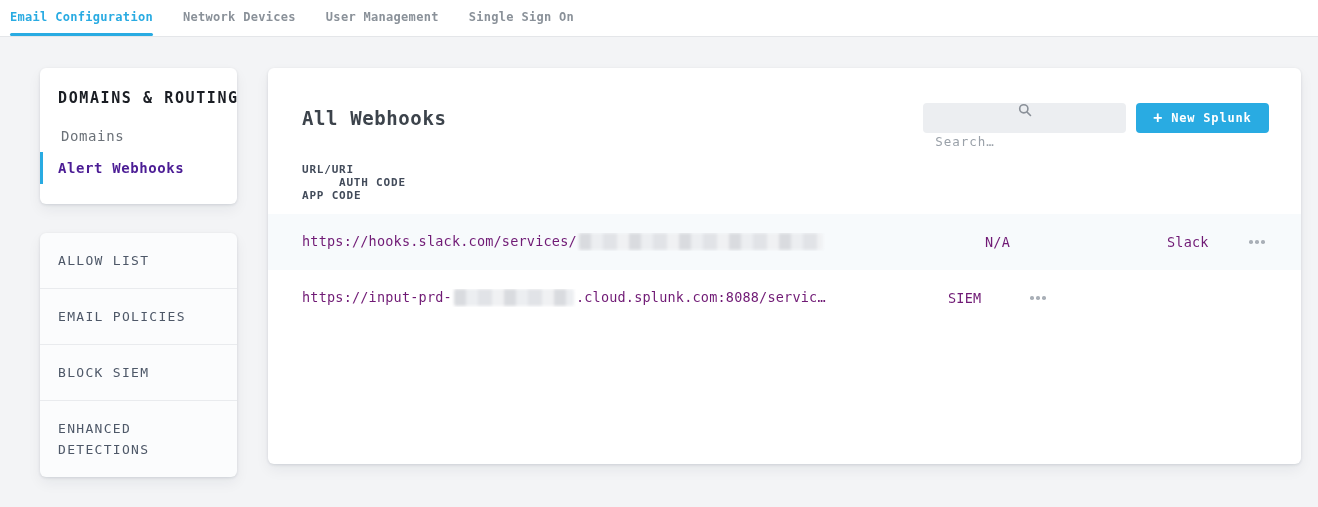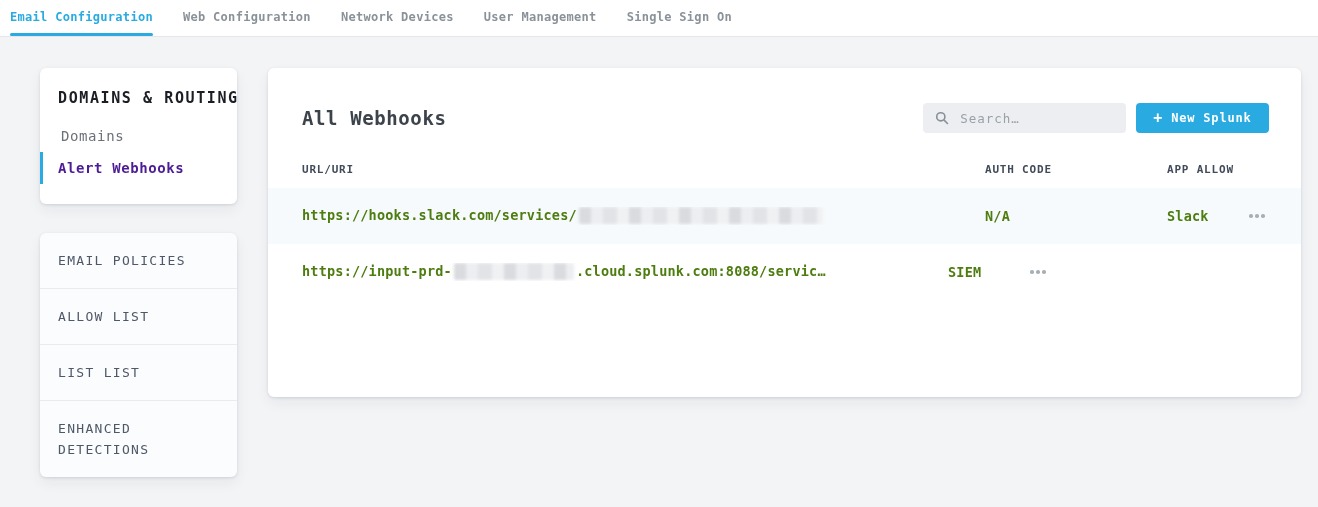--- a/index.html
+++ b/index.html
@@ -55,56 +55,57 @@
   
   .card.sections { background: #fbfcfd; overflow: hidden; }
   .section-item {
     padding: 17px 18px; font-size: 13px; letter-spacing: 1.3px;
     line-height: 21px; color: #4e5868; cursor: pointer;
     border-bottom: 1px solid #e9ebee;
   }
   .section-item:last-child { border-bottom: none; }
 
   
-  .main-card { flex: 1; height: 329px; }
+  .main-card { flex: 1; height: 396px; }
   .panel-head {
     display: flex; align-items: center;
     padding: 35px 32px 0 34px; height: 65px;
   }
   .panel-title {
     flex: 1; font-size: 19px; font-weight: bold;
     letter-spacing: 0.6px; color: #3c434b;
   }
   .search {
     width: 203px; height: 30px; background: #eceef1; border-radius: 4px;
-    display: flex; align-items: center; gap: 11px; padding: 0 12px;
+    display: flex; align-items: center; gap: 17px; padding: 0 12px;
     margin-right: 10px;
+    flex-direction: column;
   }
   .search input {
     border: none; background: transparent; outline: none;
     font-family: inherit; font-size: 12.5px; letter-spacing: 1px;
     color: #565d66; width: 100%;
   }
   .search input::placeholder { color: #9aa1a9; opacity: 1; }
   .btn-new {
     height: 30px; background: #29abe2; color: #ffffff; border: none;
     border-radius: 4px; display: flex; align-items: center; gap: 9px;
     padding: 0 17px; cursor: pointer; font-family: inherit;
   }
   .btn-new .plus { font-size: 15px; font-weight: bold; line-height: 1; }
   .btn-new .lbl { font-size: 12px; font-weight: bold; letter-spacing: 0.8px; }
 
   
   .thead {
     display: flex; padding: 0 34px; margin-top: 30px; margin-bottom: 12px;
-    font-size: 11px; font-weight: bold; letter-spacing: 0.8px; color: #424b5a;
+    font-size: 11px; font-weight: bold; letter-spacing: 0.8px; color: #424b5a; flex-direction: column;
   }
   .trow {
     display: flex; align-items: center; height: 56px; padding: 0 34px;
-    font-size: 13.5px; letter-spacing: 0.2px; color: #4d7c0f; font-weight: bold;
+    font-size: 13.5px; letter-spacing: 0.2px; color: #701a75;
   }
   .trow:nth-child(odd) { background: #f7fafc; }
   .col-url  { width: 646px; }
   .col-auth { width: 182px; margin-left: 37px; }
   .col-app  { width: 80px; }
   .col-menu { flex: 1; display: flex; align-items: center; }
   .td { white-space: nowrap; overflow: hidden; }
   .redacted {
     display: inline-block; width: 240px; height: 17px; border-radius: 2px;
     vertical-align: middle; position: relative; top: -1px; margin: 0 2px;
@@ -118,23 +119,20 @@
 </head>
 <body>
 
 <div class="page">
 
   <nav class="topnav" id="topnav">
     <div class="tab active">
       <span class="tab-label">Email Configuration</span>
     </div>
 
-    <div class="tab">
-      <span class="tab-label">Web Configuration</span>
-    </div>
 
     <div class="tab">
       <span class="tab-label">Network Devices</span>
     </div>
 
     <div class="tab">
       <span class="tab-label">User Management</span>
     </div>
 
     <div class="tab">
@@ -152,29 +150,29 @@
         <span>Domains</span>
       </div>
 
       <div class="side-item active">
         <span>Alert Webhooks</span>
       </div>
     </div>
       </div>
       <div class="card sections" id="side-sections">
       <div class="section-item">
+        <span>ALLOW LIST</span>
+      </div>
+
+      <div class="section-item">
         <span>EMAIL POLICIES</span>
       </div>
 
       <div class="section-item">
-        <span>ALLOW LIST</span>
-      </div>
-
-      <div class="section-item">
-        <span>LIST LIST</span>
+        <span>BLOCK SIEM</span>
       </div>
 
       <div class="section-item">
         <span>ENHANCED DETECTIONS</span>
       </div>
     </div>
     </aside>
 
     <section class="card main-card">
       <div class="panel-head">
@@ -190,21 +188,21 @@
         </div>
         <button class="btn-new">
           <span class="plus">+</span>
           <span class="lbl">New Splunk</span>
         </button>
       </div>
 
       <div class="thead">
         <div class="col-url">URL/URI</div>
         <div class="col-auth">AUTH CODE</div>
-        <div class="col-app">APP ALLOW</div>
+        <div class="col-app">APP CODE</div>
         <div class="col-menu"></div>
       </div>
 
       <div id="tbody">
         <div class="trow">
           <div class="td col-url">
             <span class="url-prefix">https://hooks.slack.com/services/</span><span class="redacted" style="width: 244px;"></span><span class="url-suffix"></span>
           </div>
           <div class="td col-auth">N/A</div>
           <div class="td col-app">Slack</div>

